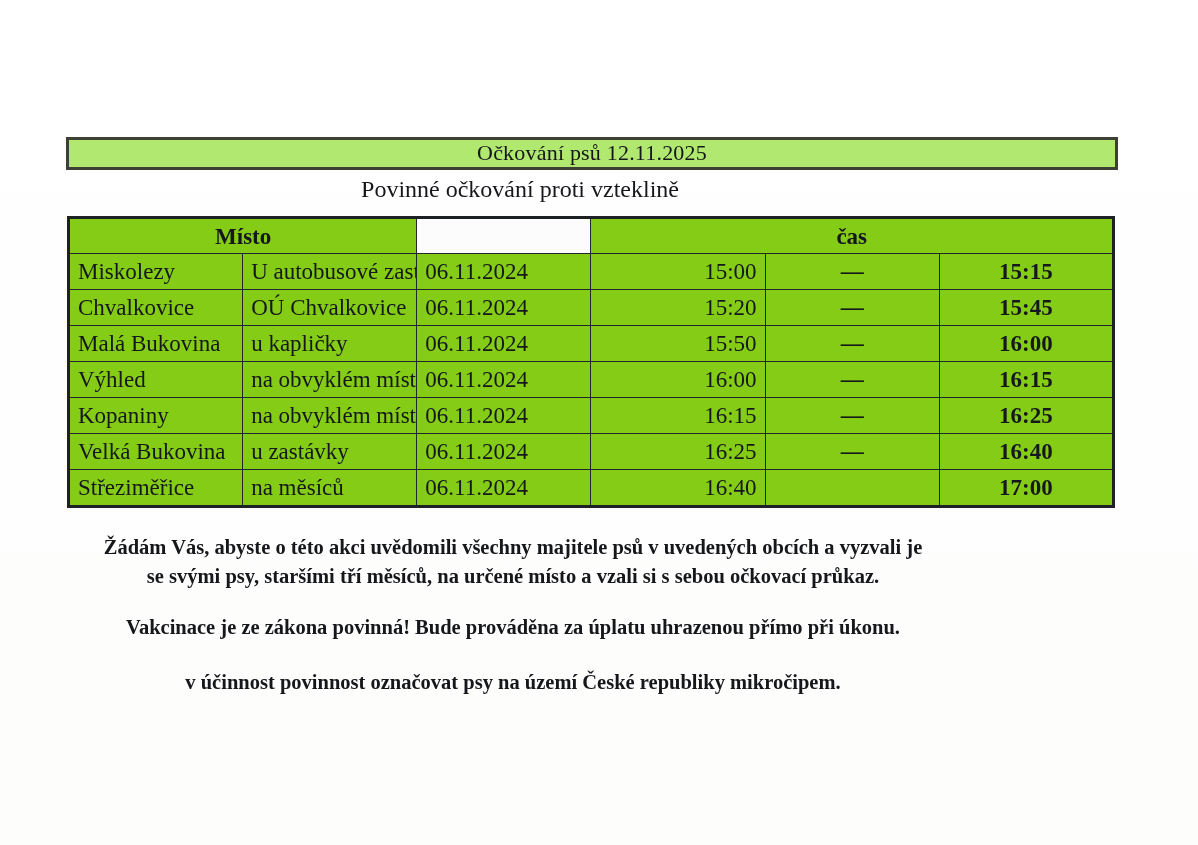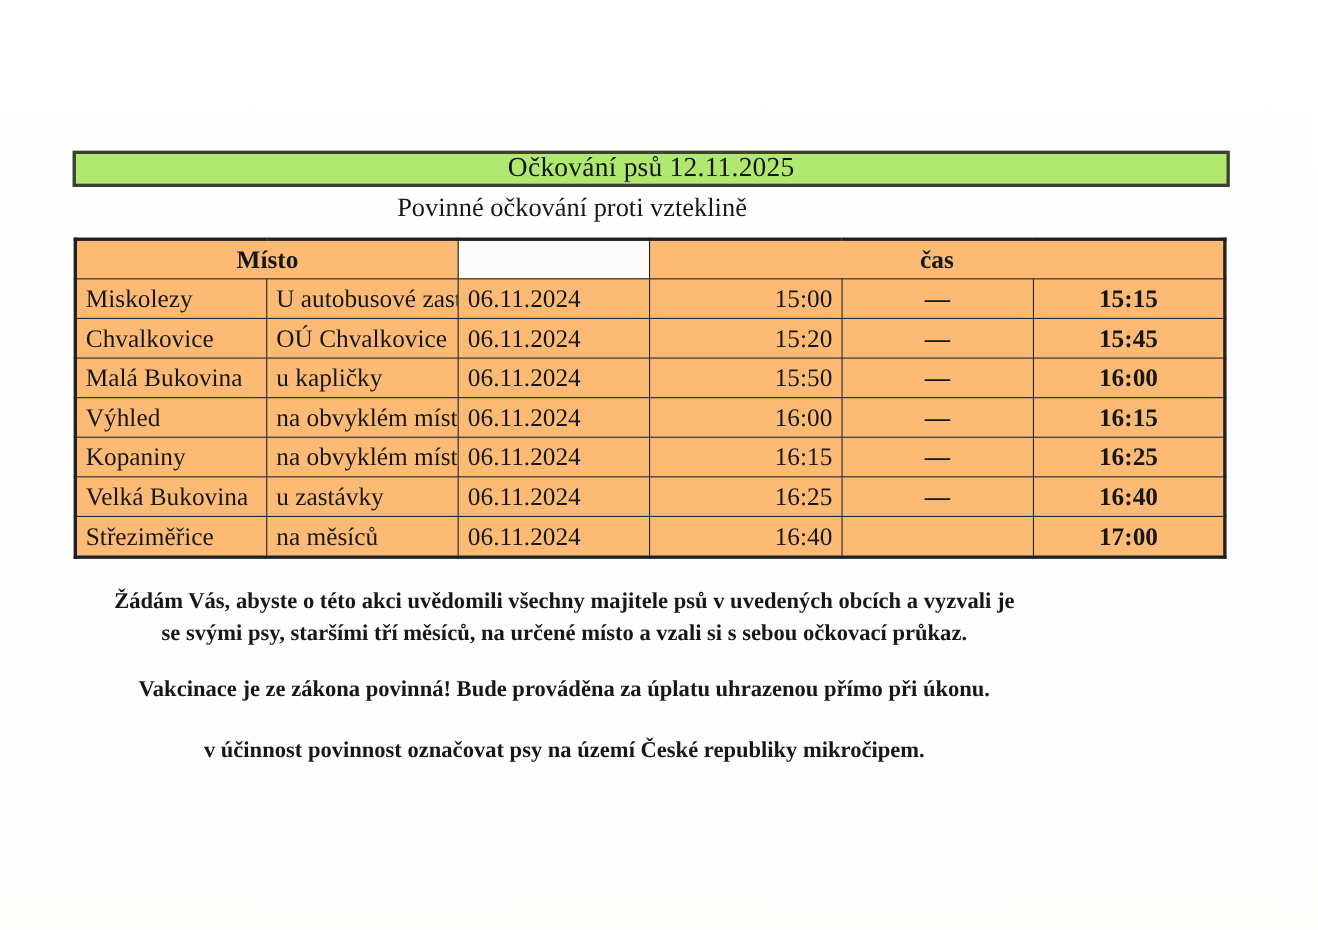--- a/index.html
+++ b/index.html
@@ -41,21 +41,21 @@
     width: 1052px;
     height: 33px;
     background: #b0e870;
     border: 3px solid #3d4033;
     box-sizing: border-box;
     display: flex;
     align-items: center;
     justify-content: center;
   }
   .title-text {
-    font-size: 25px;
+    font-size: 22px;
     font-weight: 400;
     letter-spacing: 0.2px;
     color: #14161a;
     white-space: nowrap;
     line-height: 1;
     transform: translateY(-1px);
   }
 
   .subtitle {
     position: absolute;
@@ -74,21 +74,21 @@
     position: absolute;
     left: 67px;
     top: 216px;
     width: 1048px;
   }
   table.schedule {
     width: 1048px;
     border-collapse: collapse;
     table-layout: fixed;
     border: 3px solid #1d2024;
-    background: #fdba74;
+    background: #84cc16;
   }
   table.schedule td, table.schedule th {
     border: 1.5px solid #23262b;
     padding: 0 8px;
     font-weight: 400;
     font-size: 23px;
     color: #15171b;
     vertical-align: middle;
     line-height: 1;
     overflow: hidden;

